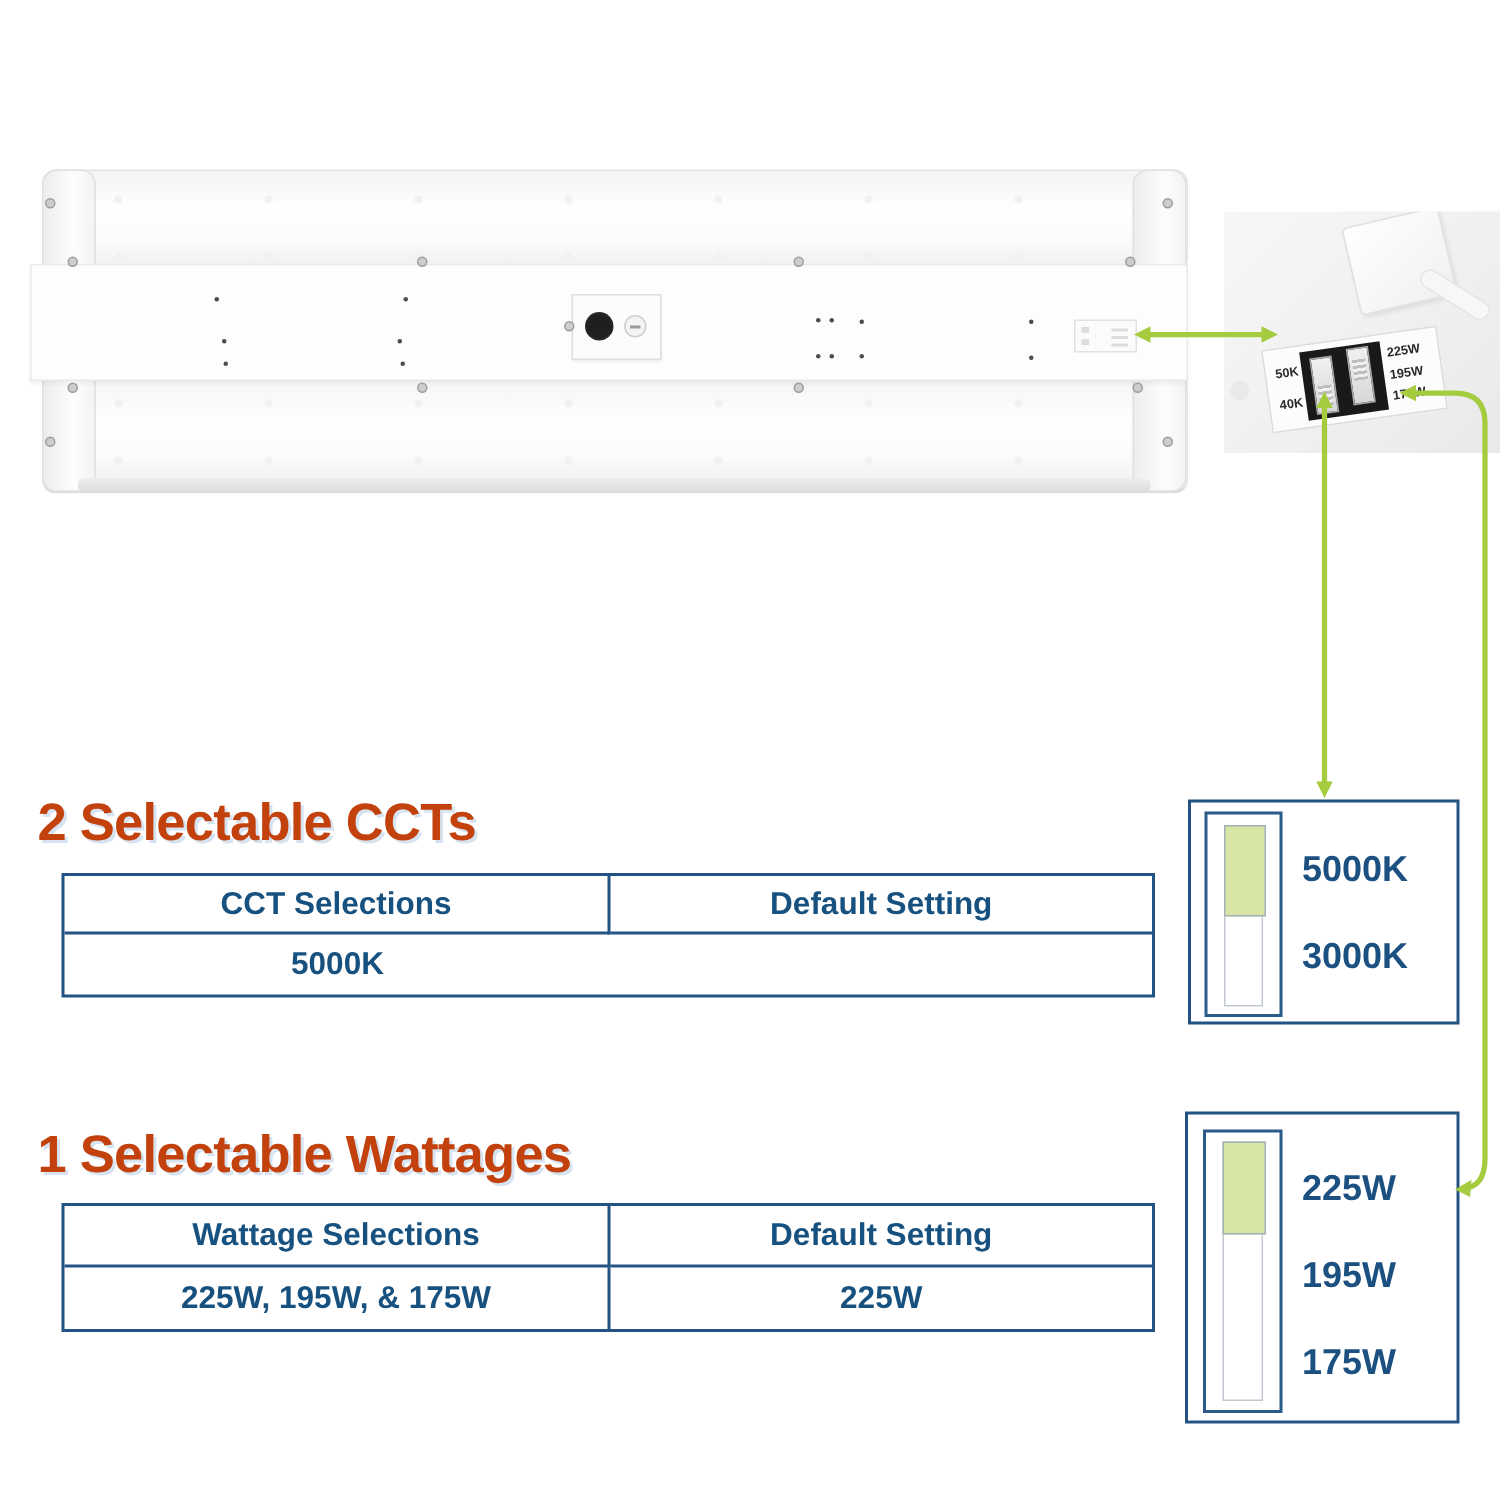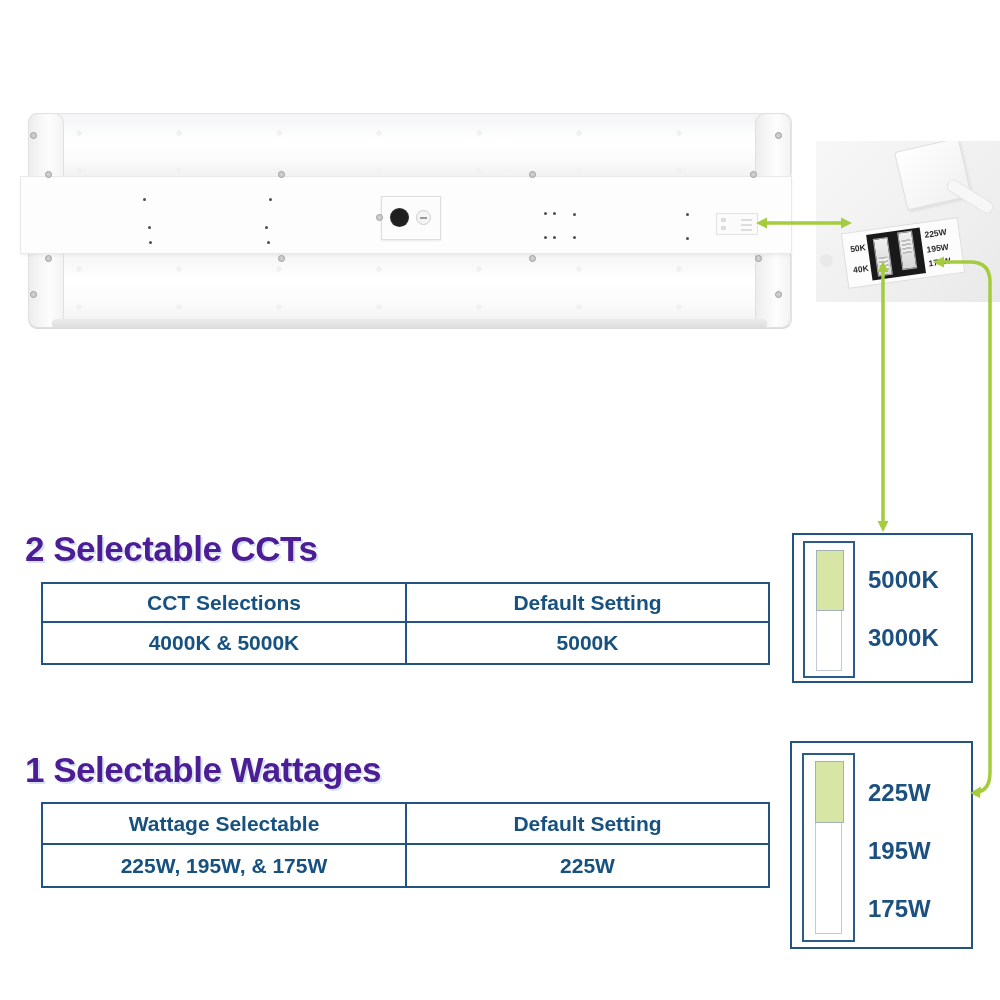--- a/index.html
+++ b/index.html
@@ -53,21 +53,21 @@
   .dip-col.rgt{height:38px;width:34px;text-align:left;padding-left:2px;}
   .dip-window{position:relative;width:54px;height:46px;background:#191919;margin:0 2px;flex:none;}
   .dip-switch{position:absolute;width:15px;height:38px;background:linear-gradient(180deg,#f0f0f0,#d7d7d7);
          border:1px solid #a8a8a8;box-sizing:border-box;}
   .dip-switch .knob{position:absolute;left:2px;width:9px;height:14px;
          background:repeating-linear-gradient(180deg,#bdbdbd 0 2px,#f0f0f0 2px 4px);}
   .sw1{left:6px;top:5px;} .sw1 .knob{top:18px;}
   .sw2{left:31px;top:2px;} .sw2 .knob{top:7px;}
 
   
-  .heading{position:absolute;left:25px;color:#4c1d95;font-weight:800;font-size:35px;
+  .heading{position:absolute;left:25px;color:#c2410c;font-weight:800;font-size:35px;
          letter-spacing:-0.5px;line-height:40px;white-space:nowrap;
          text-shadow:2px 2px 0 rgba(110,155,200,0.28);}
   .spec-table{position:absolute;left:41px;width:729px;display:grid;grid-template-columns:364px 1fr;
          border:2px solid #235382;background:#ffffff;box-sizing:border-box;}
   .cell{display:flex;align-items:center;justify-content:center;color:#17517f;font-weight:bold;
          font-size:21px;border-right:2px solid #235382;border-bottom:2px solid #235382;box-sizing:border-box;}
   .cell.last-col{border-right:none;} .cell.last-row{border-bottom:none;}
 
   
   .selbox{position:absolute;border:2px solid #235382;background:#ffffff;box-sizing:border-box;}
@@ -157,38 +157,37 @@
         <span>175W</span>
       </div>
     </div>
   </div>
 
   <div class="heading" style="top:529px;">2 Selectable CCTs</div>
 
   <div class="spec-table" style="top:582px;grid-template-rows:39px 40px;">
     <div class="cell">CCT Selections</div>
     <div class="cell last-col">Default Setting</div>
-    <div class="cell last-row">4000K &amp; 5000K</div>
     <div class="cell last-col last-row">5000K</div>
   </div>
 
   <div class="selbox" style="left:792px;top:533px;width:181px;height:150px;">
     <div class="track" style="left:9px;top:6px;width:52px;height:137px;">
       <div class="slider" style="left:11px;top:7px;width:26px;height:121px;">
         <div class="fill" style="width:26px;height:59px;"></div>
       </div>
     </div>
     <span class="sel-label" style="left:74px;top:33px;">5000K</span>
     <span class="sel-label" style="left:74px;top:91px;">3000K</span>
   </div>
 
   <div class="heading" style="top:750px;">1 Selectable Wattages</div>
 
   <div class="spec-table" style="top:802px;grid-template-rows:41px 41px;">
-    <div class="cell">Wattage Selectable</div>
+    <div class="cell">Wattage Selections</div>
     <div class="cell last-col">Default Setting</div>
     <div class="cell last-row">225W, 195W, &amp; 175W</div>
     <div class="cell last-col last-row">225W</div>
   </div>
 
   <div class="selbox" style="left:790px;top:741px;width:183px;height:208px;">
     <div class="track" style="left:10px;top:10px;width:53px;height:189px;">
       <div class="slider" style="left:11px;top:6px;width:27px;height:173px;">
         <div class="fill" style="width:27px;height:60px;"></div>
       </div>

